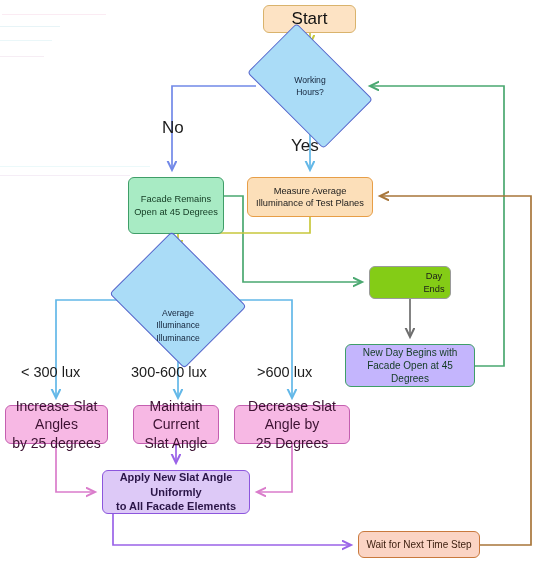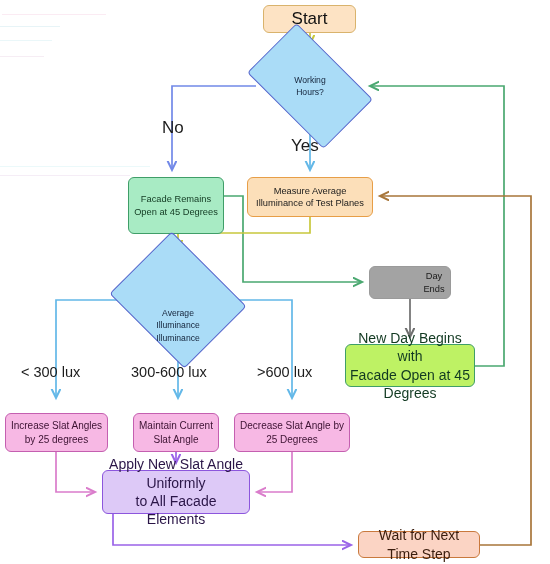--- a/index.html
+++ b/index.html
@@ -23,25 +23,25 @@
     line-height:1.32;
     color:#1b1b1b;
     z-index:3;
   }
   .node .lbl{display:block;padding:0 4px;}
 
   
   .n-start{background:#fde3c4;border-color:#d9b36c;font-size:17px;color:#111;}
   .n-orange{background:#fcdfb9;border-color:#e79e47;font-size:9.3px;}
   .n-green{background:#a8ebc4;border-color:#3f9e68;font-size:9.3px;color:#123a22;}
-  .n-green2{background:#bef264;border-color:#3f9e68;font-size:14px;color:#123a22;}
-  .n-grey{background:#a3a3a3;border-color:#9a9a9a;font-size:9.3px;color:#1b1b1b;padding-left:48px;}
-  .n-pink{background:#f7b8e4;border-color:#c45fb0;font-size:10px;color:#3c1232;margin-top:8px;}
-  .n-purple{background:#ddc9f7;border-color:#8c56dd;font-size:14px;color:#2a1547;}
-  .n-peach{background:#fbd4c4;border-color:#c9793d;font-size:14px;color:#3a1d0d;}
+  .n-green2{background:#c4b5fd;border-color:#3f9e68;font-size:10px;color:#123a22;}
+  .n-grey{background:#84cc16;border-color:#9a9a9a;font-size:9.3px;color:#1b1b1b;padding-left:48px;}
+  .n-pink{background:#f7b8e4;border-color:#c45fb0;font-size:14px;color:#3c1232;}
+  .n-purple{background:#ddc9f7;border-color:#8c56dd;font-size:11px;color:#2a1547;font-weight:bold;}
+  .n-peach{background:#fbd4c4;border-color:#c9793d;font-size:10px;color:#3a1d0d;}
 
   
   .diamond{
     position:absolute;
     display:flex;align-items:center;justify-content:center;
     text-align:center;
     z-index:3;
   }
   .diamond .shape{
     position:absolute;left:0;top:0;width:100%;height:100%;

